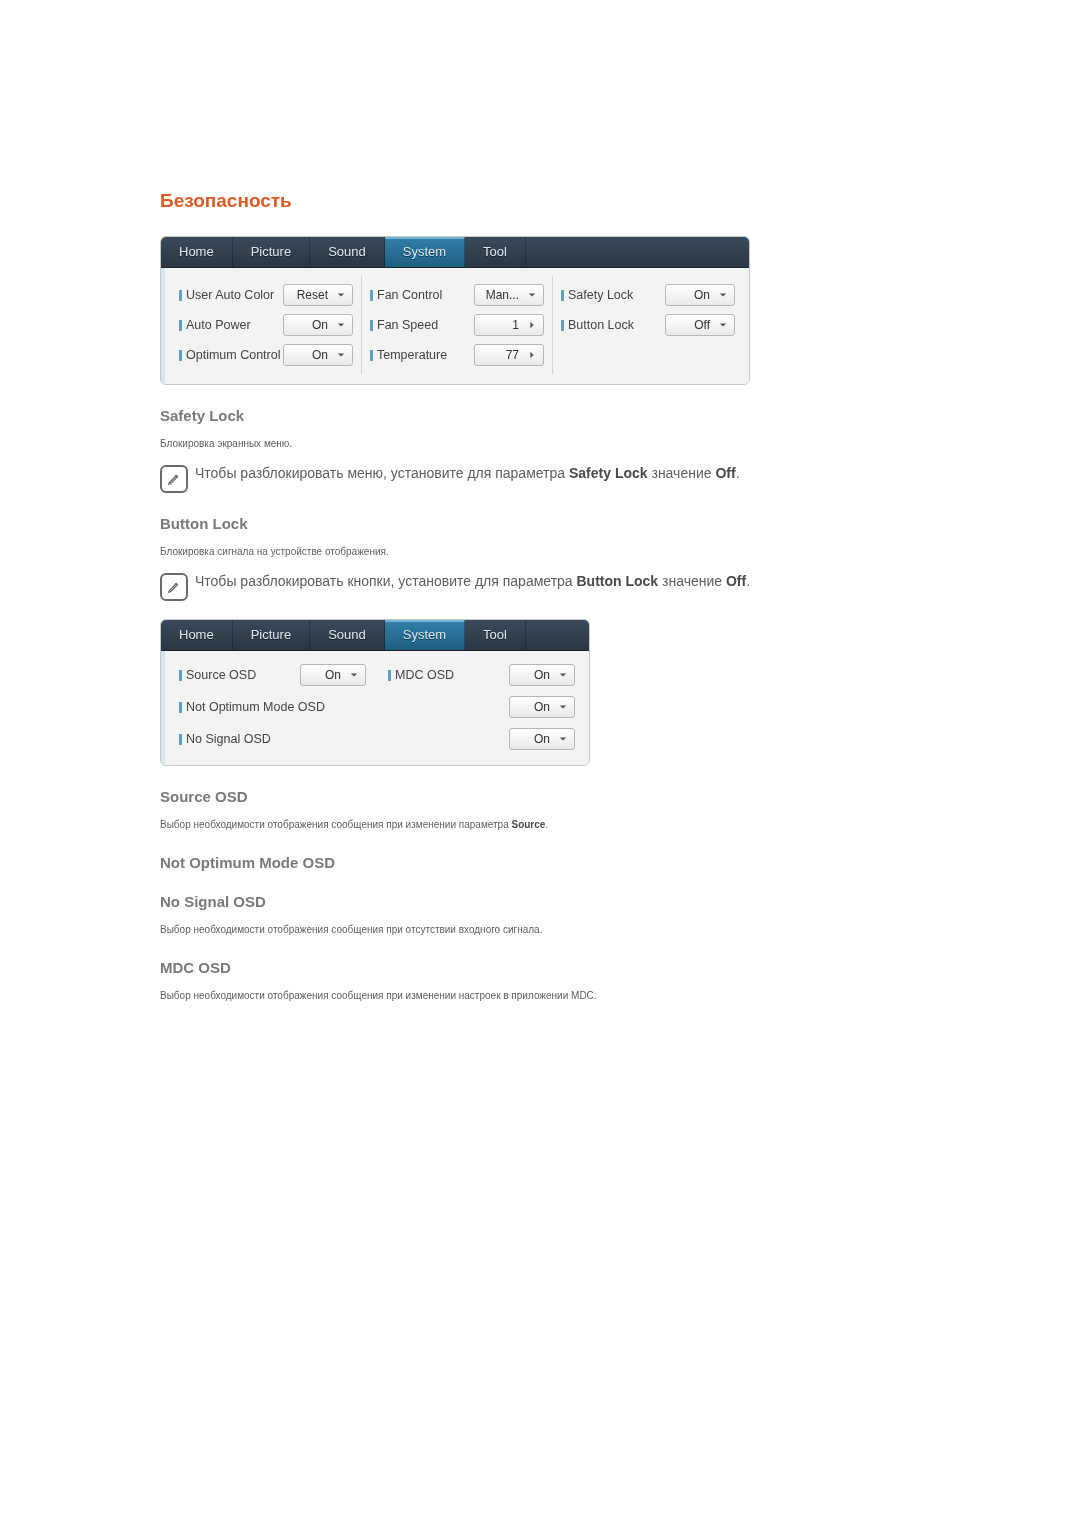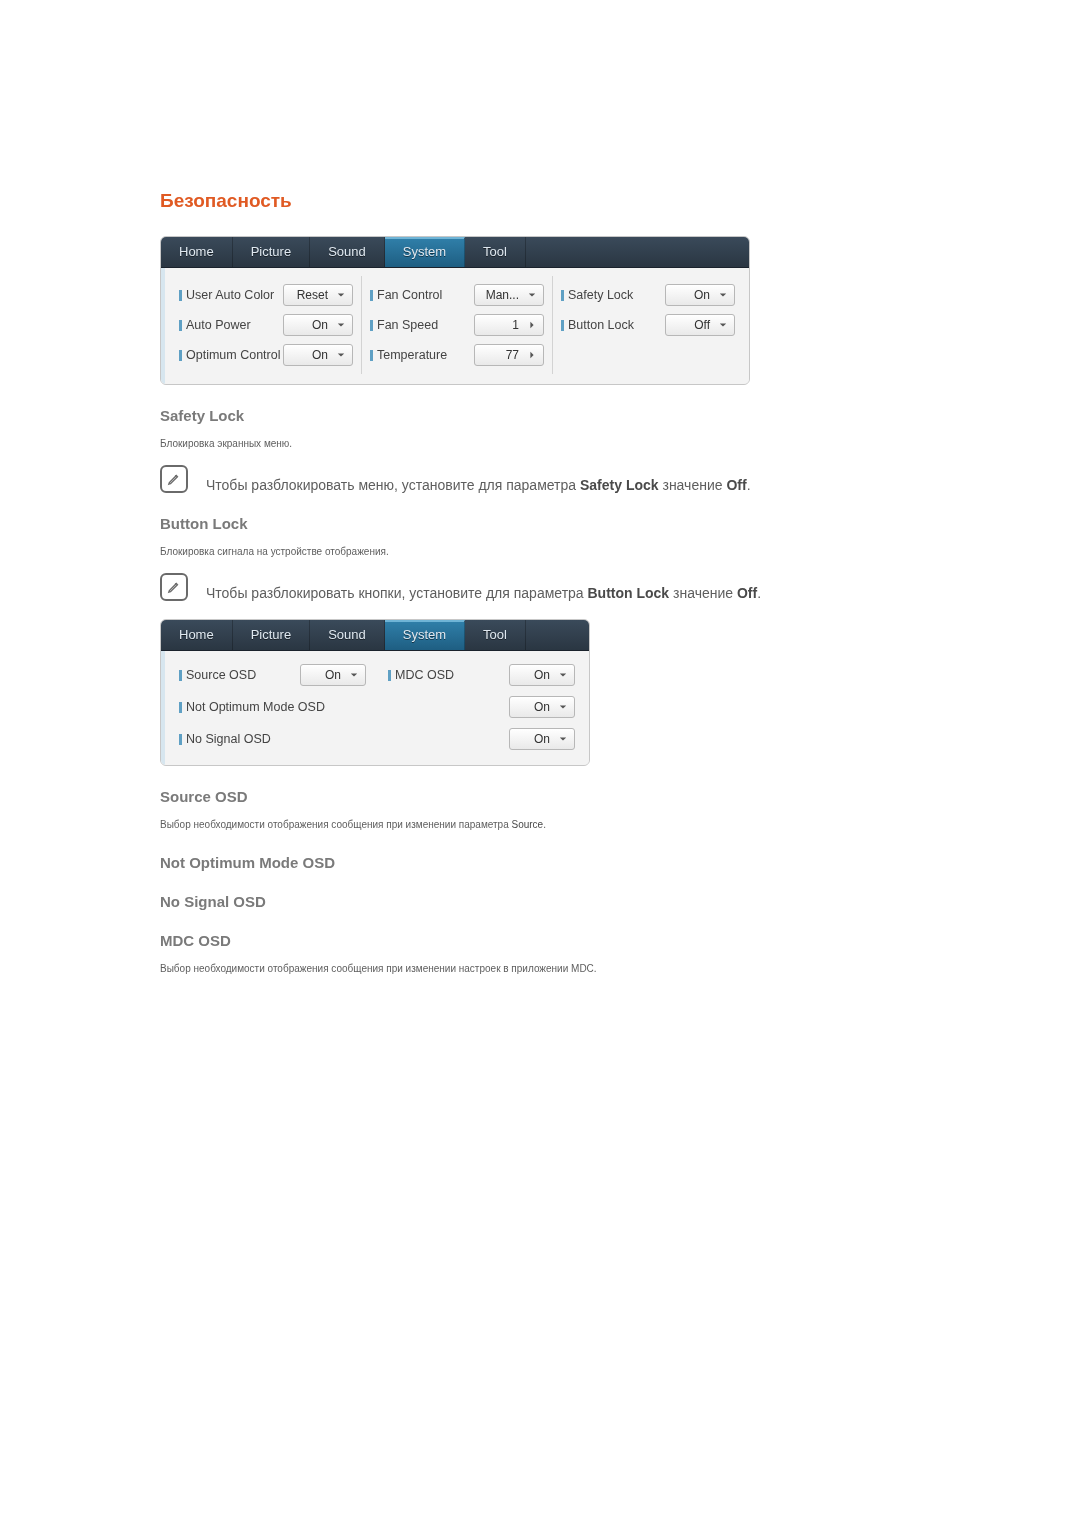--- a/index.html
+++ b/index.html
@@ -27,27 +27,27 @@
     font-weight: bold;
     color: #7a7a7a;
     margin: 22px 0 12px 0;
   }
   p.body {
     font-size: 10px;
     color: #5e5e5e;
     margin: 0 0 14px 0;
     line-height: 1.5;
   }
-  p.body strong { color: #4a4a4a; font-weight: normal; }
+  p.body strong { color: #4a4a4a; font-weight: bold; }
 
   
   .note {
     display: flex;
-    align-items: flex-end;
-    gap: 18px;
+    align-items: flex-start;
+    gap: 7px;
     margin: 8px 0 18px 0;
   }
   .note-icon {
     width: 24px; height: 24px;
     border: 2px solid #6a6a6a;
     border-radius: 6px;
     display: flex; align-items: center; justify-content: center;
     color: #6a6a6a;
     font-size: 16px;
   }
@@ -357,17 +357,18 @@
   </div>
 
   <h3 class="sub">Source OSD</h3>
   <p class="body">
     <span>Выбор необходимости отображения сообщения при изменении параметра </span><strong>Source</strong><span>.</span>
   </p>
 
   <h3 class="sub">Not Optimum Mode OSD</h3>
 
   <h3 class="sub">No Signal OSD</h3>
+  <p class="body">Выбор необходимости отображения сообщения при отсутствии входного сигнала.</p>
 
   <h3 class="sub">MDC OSD</h3>
   <p class="body">Выбор необходимости отображения сообщения при изменении настроек в приложении MDC.</p>
 
 </div>
 
 </body></html>

